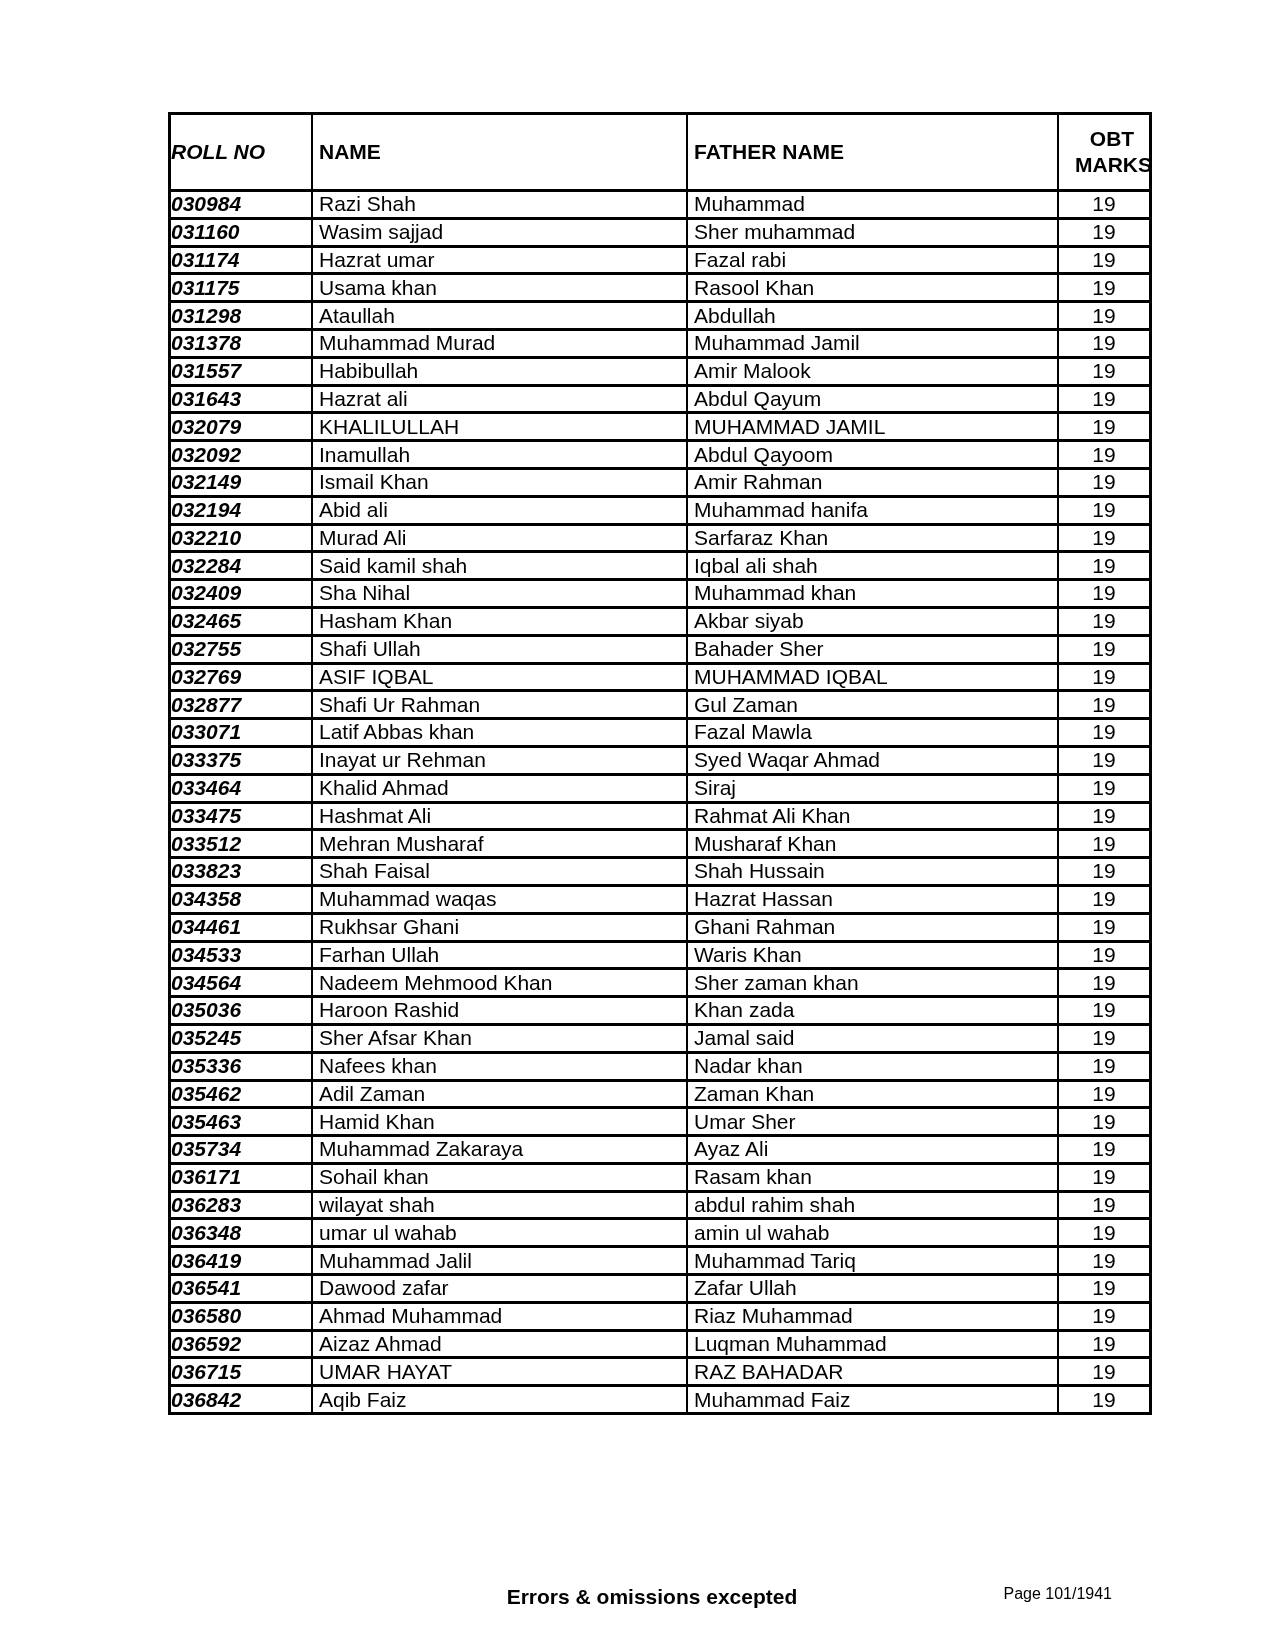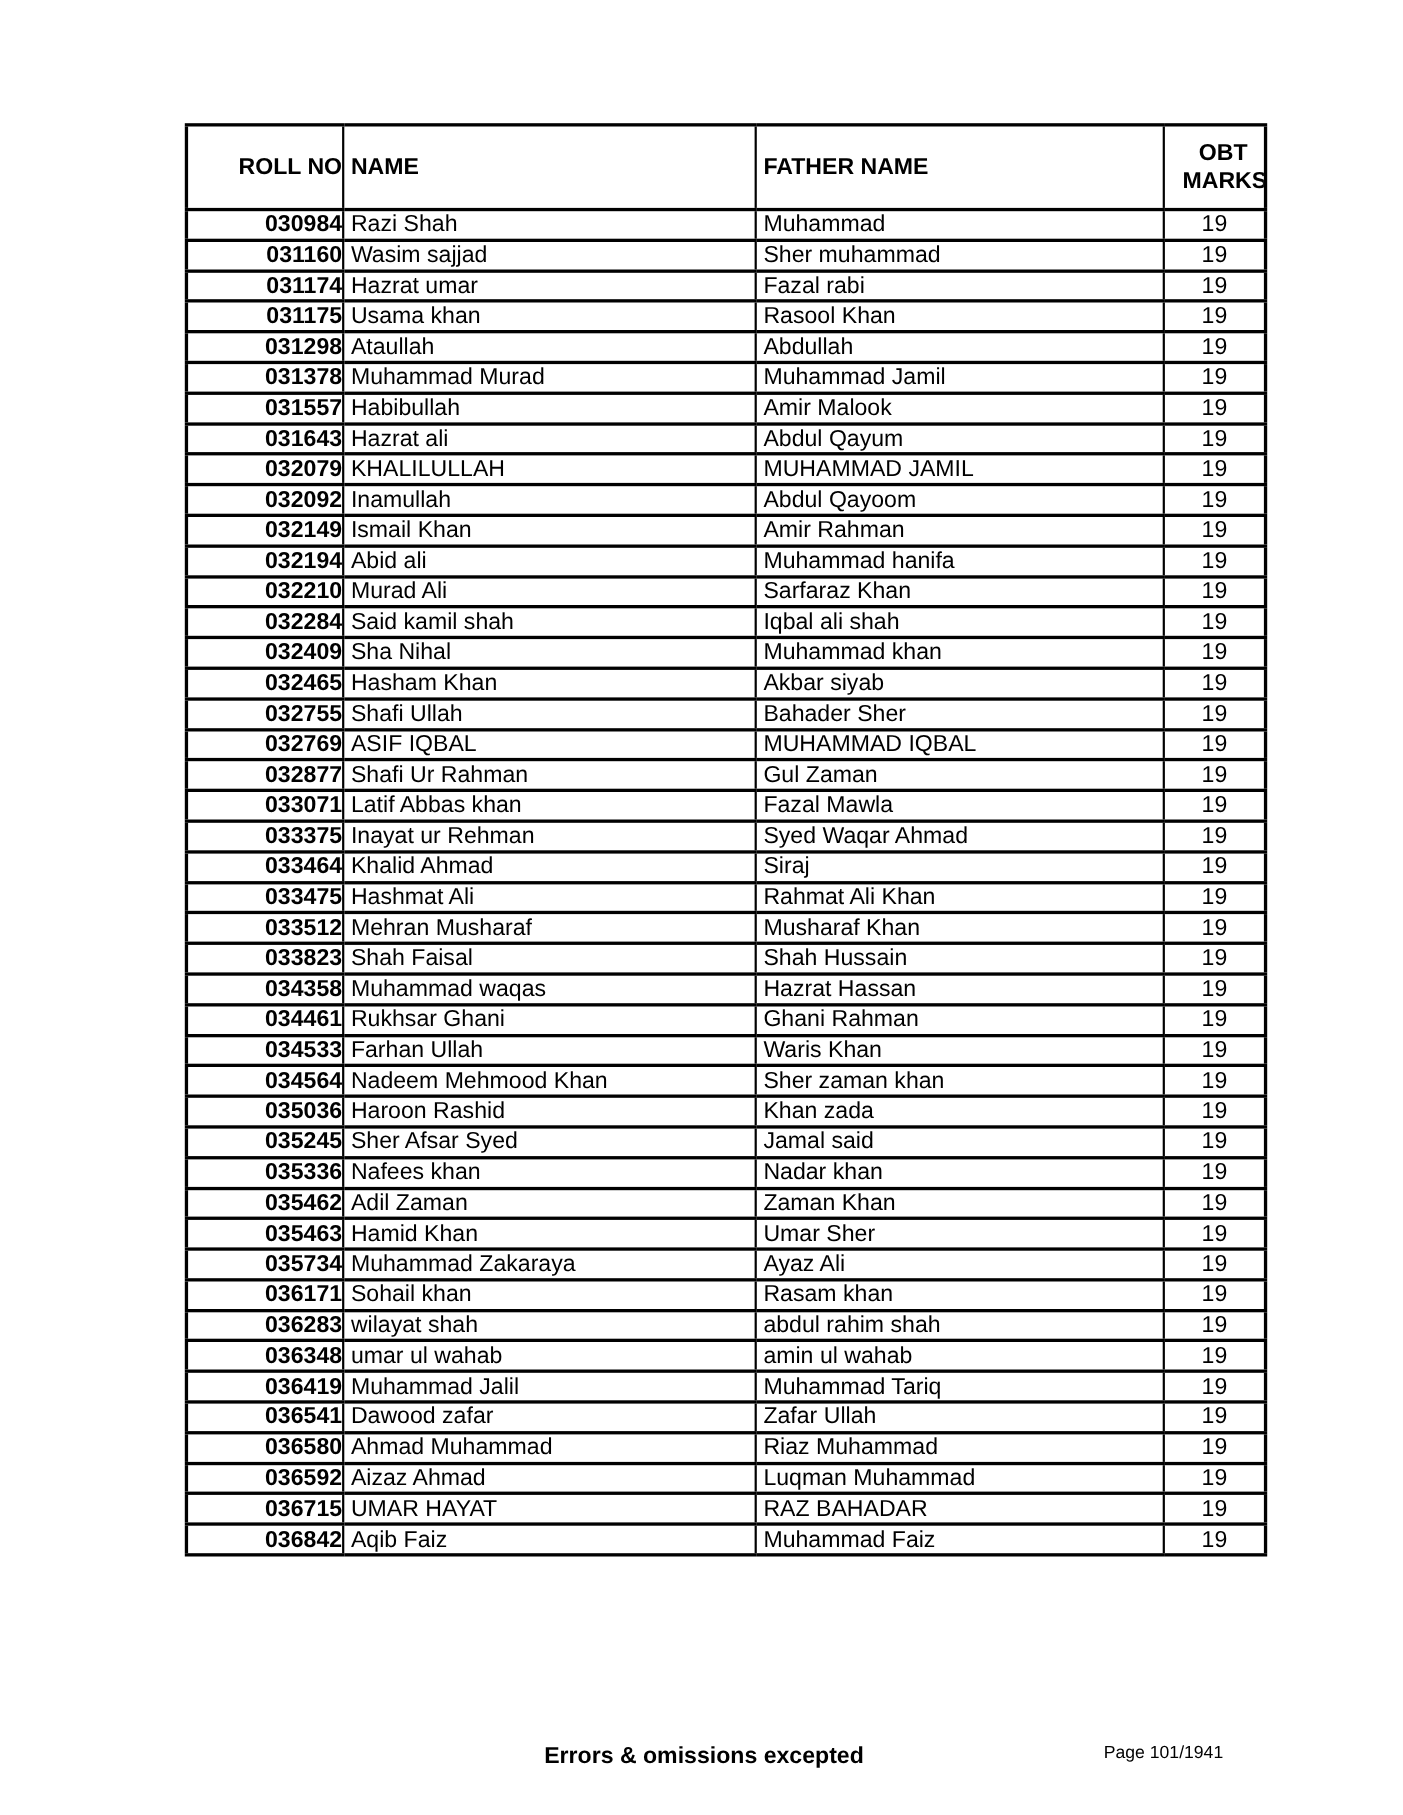--- a/index.html
+++ b/index.html
@@ -31,29 +31,29 @@
     vertical-align: middle;
     font-size: 21px;
     line-height: 1.15;
   }
   .results th {
     height: 74px;
     font-weight: bold;
     white-space: normal;
   }
   .results td { height: 24.8px; }
-  .c-roll   { width: 140px; text-align: right; font-weight: bold; }
+  .c-roll   { width: 140px; text-align: left; font-weight: bold; font-style: italic; }
   .c-name   { width: 367px; text-align: left; padding-left: 6px !important; }
   .c-father { width: 363px; text-align: left; padding-left: 6px !important; }
   .c-marks  { width: 74px;  text-align: center; }
   th.c-marks { line-height: 1.25; padding-left: 16px; }
   .footer-note {
     position: absolute;
     top: 1585px;
-    left: 168px;
+    left: 180px;
     width: 944px;
     text-align: center;
     font-weight: bold;
     font-size: 21px;
   }
   .footer-page {
     position: absolute;
     top: 1585px;
     right: 163px;
     font-size: 16px;
@@ -249,21 +249,21 @@
           <td class="c-marks">19</td>
         </tr>
         <tr>
           <td class="c-roll">035036</td>
           <td class="c-name">Haroon Rashid</td>
           <td class="c-father">Khan zada</td>
           <td class="c-marks">19</td>
         </tr>
         <tr>
           <td class="c-roll">035245</td>
-          <td class="c-name">Sher Afsar Syed</td>
+          <td class="c-name">Sher Afsar Khan</td>
           <td class="c-father">Jamal said</td>
           <td class="c-marks">19</td>
         </tr>
         <tr>
           <td class="c-roll">035336</td>
           <td class="c-name">Nafees khan</td>
           <td class="c-father">Nadar khan</td>
           <td class="c-marks">19</td>
         </tr>
         <tr>

